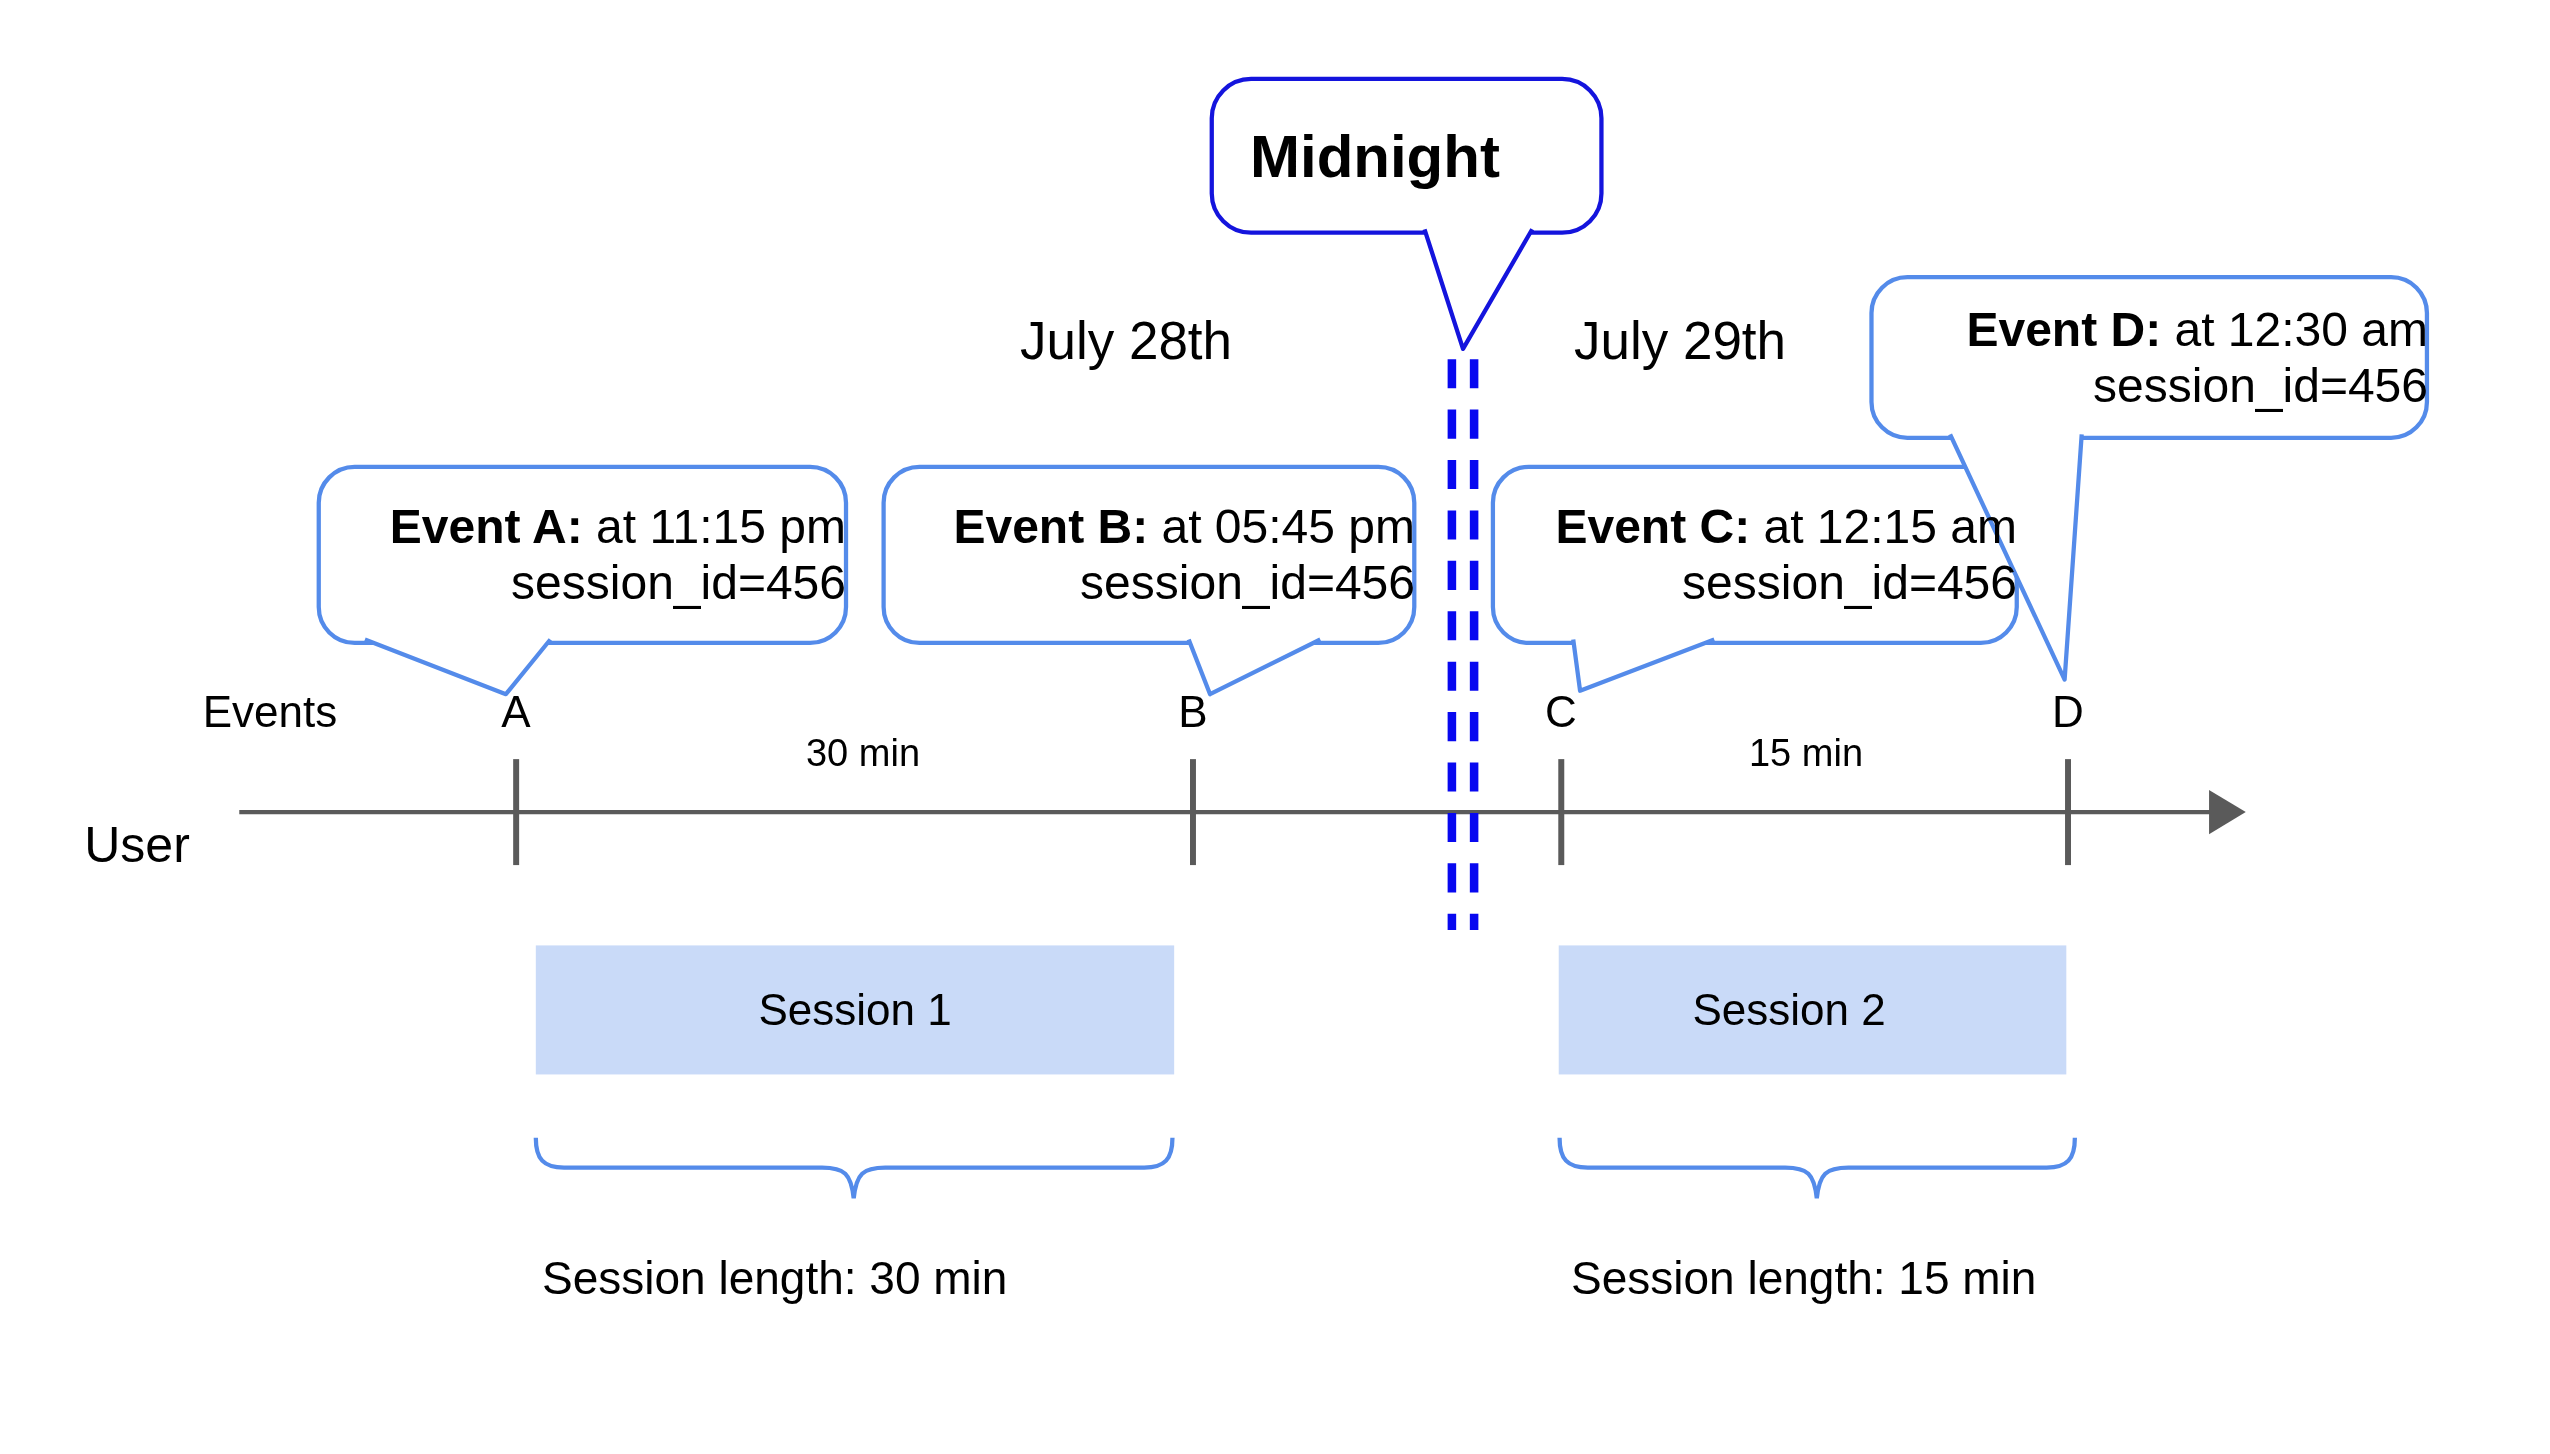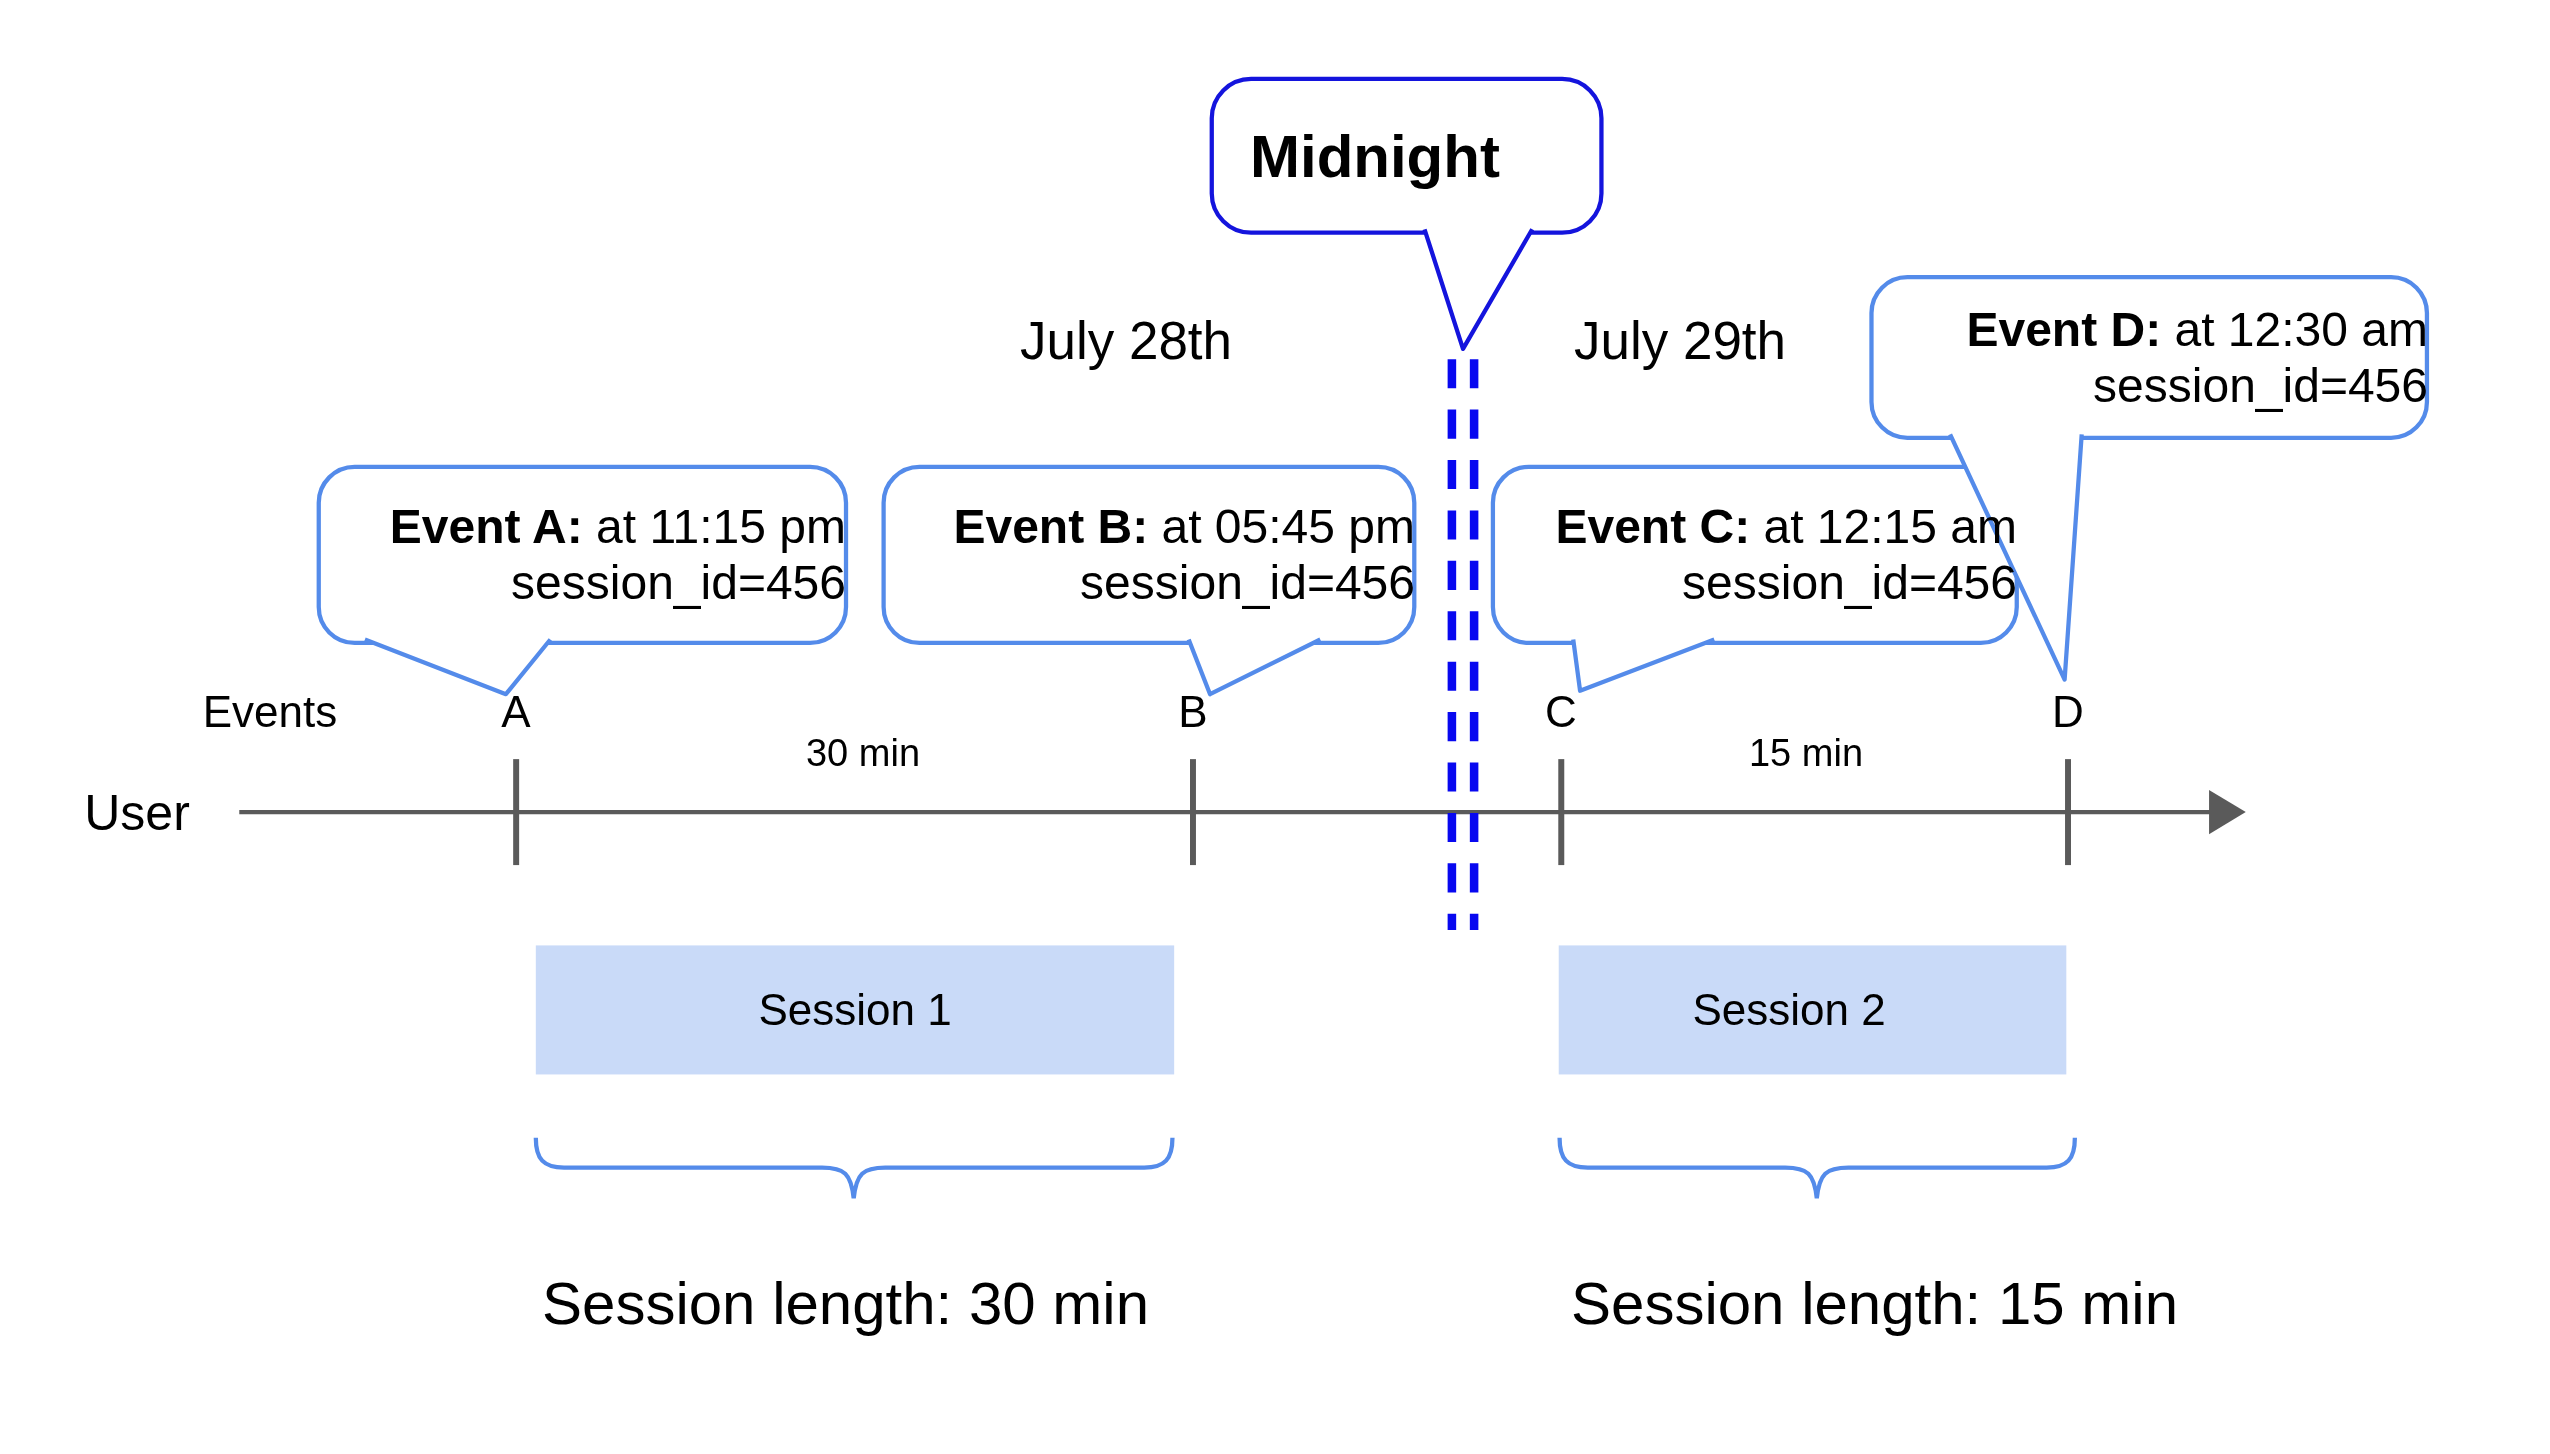--- a/index.html
+++ b/index.html
@@ -4,24 +4,24 @@
 <style>
   html,body{margin:0;padding:0;background:#ffffff;}
   .canvas{position:relative;width:2550px;height:1455px;background:#ffffff;overflow:hidden;
           font-family:"Liberation Sans", sans-serif;color:#000;}
   .canvas svg{position:absolute;left:0;top:0;}
   .lbl{position:absolute;white-space:nowrap;}
   .center{transform:translate(-50%,-50%);}
   .date-lbl{font-size:53px;}
   .marker-lbl{font-size:44px;}
   .axis-lbl{font-size:44px;}
-  .user-lbl{font-size:50px;}
+  .user-lbl{font-size:50px;margin-top:32px;}
   .gap-lbl{font-size:38px;}
   .session-name{font-size:44px;}
-  .length-lbl{font-size:60px;margin-top:18px;}
+  .length-lbl{font-size:46px;}
   .bubble-text{position:absolute;display:flex;flex-direction:column;justify-content:center;
                font-size:48px;line-height:56px;text-align:right;}
   .bubble-text .b{font-weight:bold;}
   .midnight-text{position:absolute;display:flex;align-items:center;
                  font-size:60px;font-weight:bold;}
   .session-box-lbl{position:absolute;display:flex;align-items:center;justify-content:center;}
 </style>
 </head>
 <body>
 

